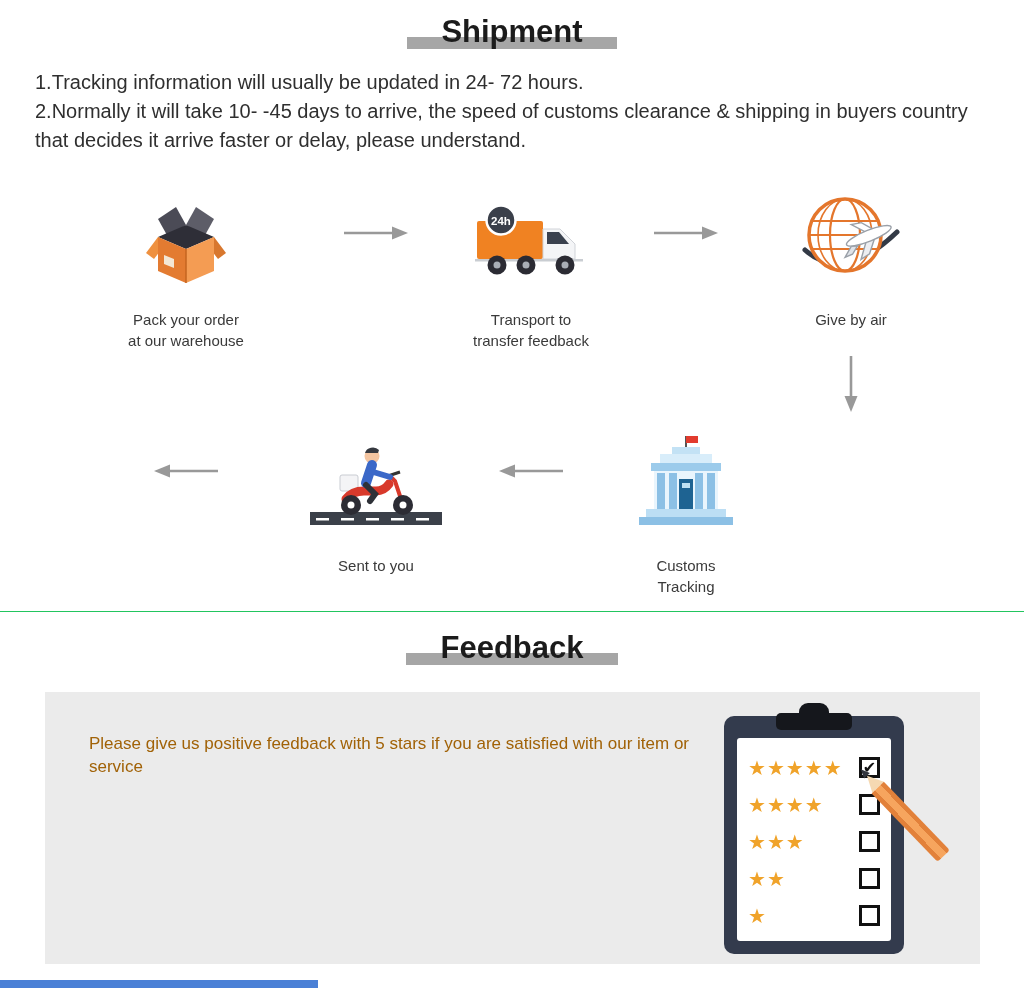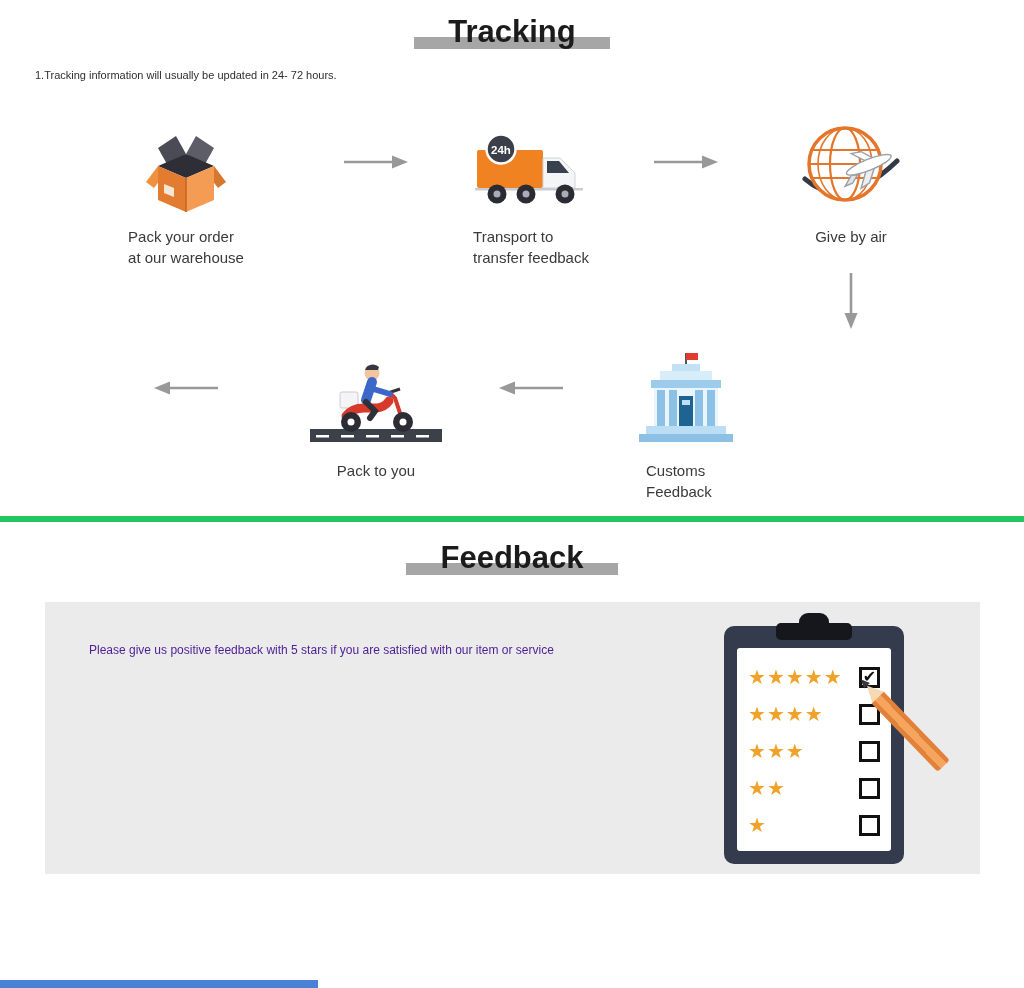--- a/index.html
+++ b/index.html
@@ -29,69 +29,69 @@
     left: -30px; right: -30px;
     bottom: 1px; height: 12px;
     background: #a6a6a6;
   }
   .title-text { position: relative; }
 
   
   .shipment-section { padding-top: 14px; }
   .intro {
     margin: 18px 28px 0 35px;
-    font-size: 11px;
+    font-size: 20px;
     line-height: 1.45;
     color: #2f2f2f;
   }
   .intro p { margin: 0; }
 
   .flow {
     display: grid;
     grid-template-columns: 300px 80px 230px 80px 250px;
     padding-left: 36px;
     margin-top: 24px;
   }
   .step { display: flex; flex-direction: column; align-items: center; }
   .step-icon { height: 106px; display: flex; align-items: flex-end; justify-content: center; }
   .step-icon.tall { height: 114px; }
   .step-label {
-    margin-top: 12px;
+    margin-top: 24px;
     font-size: 15px;
     line-height: 1.4;
     color: #3a3a3a;
-    text-align: left;
+    text-align: center;
     white-space: pre-line;
   }
   .arrow-cell { display: flex; justify-content: center; align-items: flex-start; margin-top: 46px; }
   .down-arrow-cell {
     grid-column: 5;
     height: 66px;
     display: flex; align-items: center; justify-content: center;
   }
 
   
   .feedback-section {
     margin-top: 14px;
-    border-top: 6px solid #22c55e;
+    border-top: 1px solid #22c55e;
     padding-top: 18px;
   }
   .feedback-panel {
     position: relative;
     margin: 26px 44px 0 45px;
     height: 272px;
     background: #ebebeb;
   }
   .feedback-text {
     position: absolute;
     left: 44px; top: 40px;
     width: 640px;
-    font-size: 12px;
+    font-size: 17px;
     line-height: 1.38;
-    color: #4c1d95;
+    color: #a16207;
   }
   .feedback-text p { margin: 0; }
 
   
   .clipboard {
     position: absolute;
     right: 76px; top: 24px;
     width: 180px; height: 238px;
     background: #333b4d;
     border-radius: 10px;
@@ -169,26 +169,27 @@
     background: #4a80d6;
   }
 </style>
 </head>
 <body>
 
 <div class="shipment-section">
   <div class="title-wrap">
     <h2 class="section-title">
       <span class="title-bar" style="background: rgb(166, 166, 166);"></span>
-      <span class="title-text">Tracking</span>
+      <span class="title-text">Shipment</span>
     </h2>
   </div>
 
   <div class="intro">
     <p>1.Tracking information will usually be updated in 24- 72 hours.</p>
+    <p>2.Normally it will take 10- -45 days to arrive, the speed of customs clearance &amp; shipping in buyers country that decides it arrive faster or delay, please understand.</p>
   </div>
 
   <div class="flow">
 
     <div class="step">
       <div class="step-icon">
         <svg width="92" height="90" viewBox="0 0 92 90">
           <polygon points="18,24 36,12 46,30 28,42" fill="#4b4b56"></polygon>
           <polygon points="74,24 56,12 46,30 64,42" fill="#5d5d68"></polygon>
           <polygon points="18,42 46,30 74,42 46,54" fill="#2e2e37"></polygon>
@@ -292,21 +293,21 @@
             <circle cx="41" cy="70" r="3.5" fill="#ffffff"></circle>
           <circle cx="93" cy="70" r="10" fill="#2c2c34"></circle>
             <circle cx="93" cy="70" r="3.5" fill="#ffffff"></circle>
           <circle cx="62" cy="21" r="7.5" fill="#f3c4a0"></circle>
           <path d="M55,18 a8,7 0 0 1 14,-3 l-1,3 z" fill="#35383f"></path>
           <path d="M62,30 L56,48" stroke="#3b68c8" stroke-width="10" stroke-linecap="round"></path>
           <path d="M60,36 L80,42" stroke="#3b68c8" stroke-width="6" stroke-linecap="round"></path>
           <path d="M56,50 L65,59 L60,66" stroke="#2e3138" stroke-width="6" fill="none" stroke-linecap="round"></path>
         </svg>
       </div>
-      <div class="step-label">Pack to you</div>
+      <div class="step-label">Sent to you</div>
     </div>
 
     <div class="arrow-cell">
       <svg width="64" height="16" viewBox="0 0 64 16">
         <polygon points="16,1.5 0,8 16,14.5" fill="#999999"></polygon>
         <line x1="14" y1="8" x2="64" y2="8" stroke="#999999" stroke-width="2.6"></line>
       </svg>
     </div>
 
     <div class="step">
@@ -321,21 +322,21 @@
           <rect x="30" y="40" width="8" height="36" fill="#8cc0e5"></rect>
           <rect x="42" y="40" width="8" height="36" fill="#8cc0e5"></rect>
           <rect x="68" y="40" width="8" height="36" fill="#8cc0e5"></rect>
           <rect x="80" y="40" width="8" height="36" fill="#8cc0e5"></rect>
           <rect x="52" y="46" width="14" height="30" fill="#1e6392"></rect>
           <rect x="55" y="50" width="8" height="5" fill="#bfe0f2"></rect>
           <rect x="19" y="76" width="80" height="8" fill="#bcdef4"></rect>
           <rect x="12" y="84" width="94" height="8" fill="#8cc0e5"></rect>
         </svg>
       </div>
-      <div class="step-label">Customs Feedback</div>
+      <div class="step-label">Customs Tracking</div>
     </div>
 
   </div>
 </div>
 
 <div class="feedback-section">
   <div class="title-wrap">
     <h2 class="section-title">
       <span class="title-bar" style="background: rgb(166, 166, 166);"></span>
       <span class="title-text">Feedback</span>

